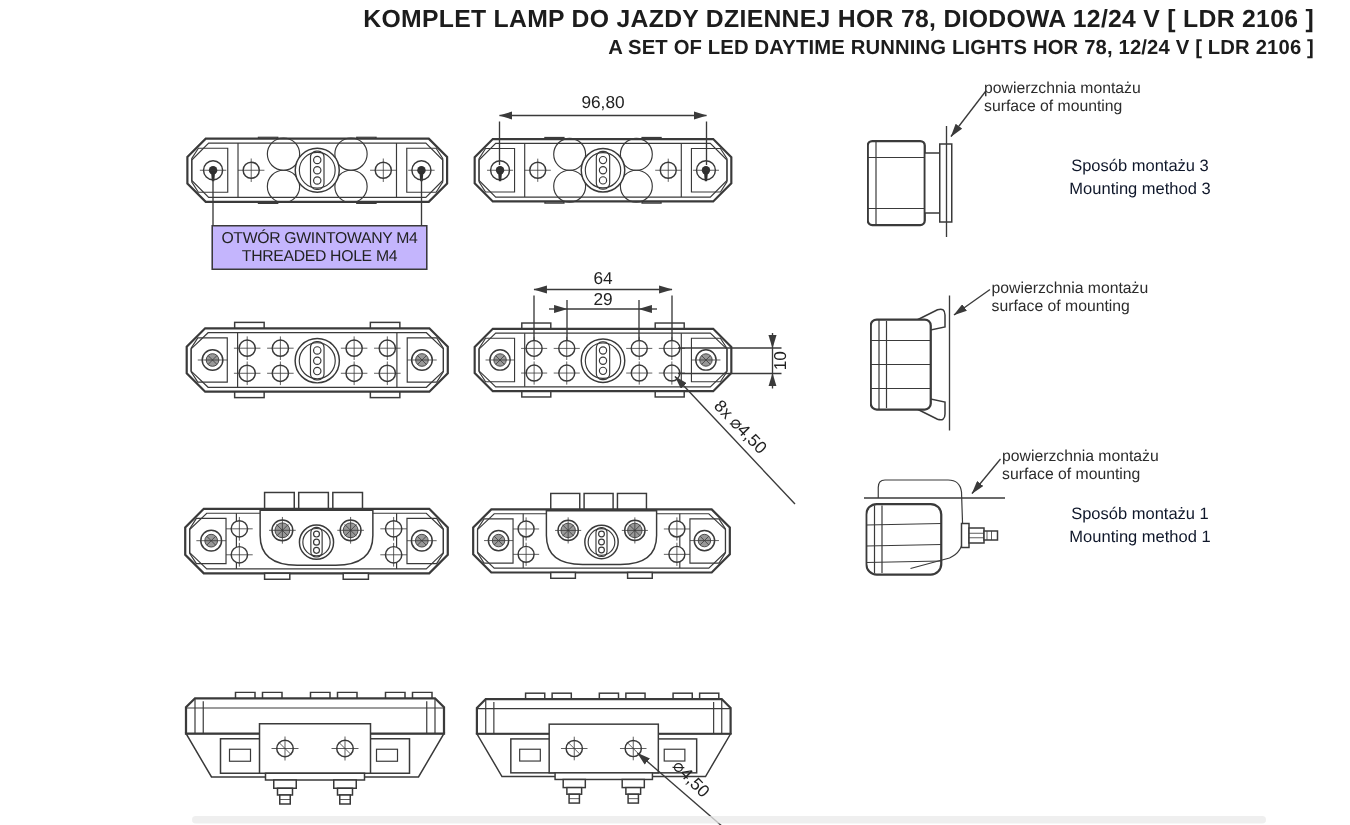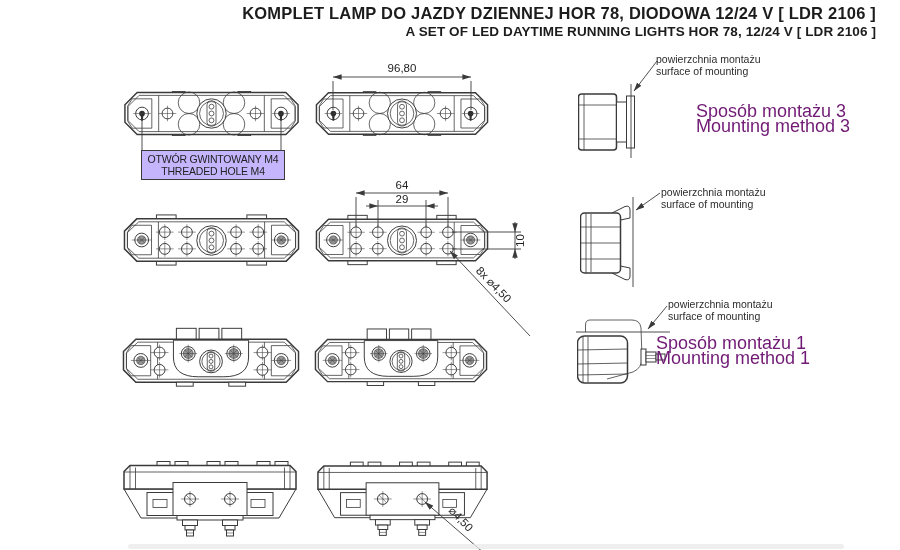--- a/index.html
+++ b/index.html
@@ -16,22 +16,22 @@
   .tk{stroke:#3a3a3a;stroke-width:0.55;}
   .dim{stroke:#3a3a3a;stroke-width:0.9;fill:none;}
   .dimtxt{font:11.5px "Liberation Sans","DejaVu Sans",sans-serif;fill:#222;}
   .gray{fill:#989898;stroke:#3a3a3a;stroke-width:0.6;}
   .dk{fill:#2f2f2f;}
   .callout-box{position:absolute;left:141px;top:150px;width:142px;height:28px;
       border:1.2px solid #3a3a3a;background:#c4b5fd;display:flex;flex-direction:column;
       justify-content:center;text-align:center;font-size:10.5px;line-height:12px;
       color:#222;letter-spacing:-0.2px;white-space:nowrap;}
   .surf{position:absolute;font-size:10.5px;line-height:11.5px;color:#2c2c2c;white-space:nowrap;}
-  .method{position:absolute;width:128px;text-align:right;font-size:18px;line-height:14.5px;
-      color:#701a75;white-space:nowrap;}
+  .method{position:absolute;width:128px;text-align:center;font-size:11px;line-height:14.5px;
+      color:#0f172a;white-space:nowrap;}
   .smudge{position:absolute;left:128px;bottom:1px;width:716px;height:5px;
       background:#e9e9e9;opacity:.75;border-radius:3px;}
 </style>
 </head>
 <body>
 
 <div class="page">
 
   <div class="t1">KOMPLET LAMP DO JAZDY DZIENNEJ HOR 78, DIODOWA 12/24 V [ LDR 2106 ]</div>
   <div class="t2">A SET OF LED DAYTIME RUNNING LIGHTS HOR 78, 12/24 V [ LDR 2106 ]</div>
@@ -333,19 +333,19 @@
   </div>
   <div class="surf" style="left:668px;top:299px">
     <div>powierzchnia montażu</div>
     <div>surface of mounting</div>
   </div>
 
   <div class="method" style="left:696px;top:104px">
     <div>Sposób montażu 3</div>
     <div>Mounting method 3</div>
   </div>
-  <div class="method" style="left:656px;top:336px">
+  <div class="method" style="left:696px;top:336px">
     <div>Sposób montażu 1</div>
     <div>Mounting method 1</div>
   </div>
 
   <div class="smudge"></div>
 </div>
 
 </body></html>

